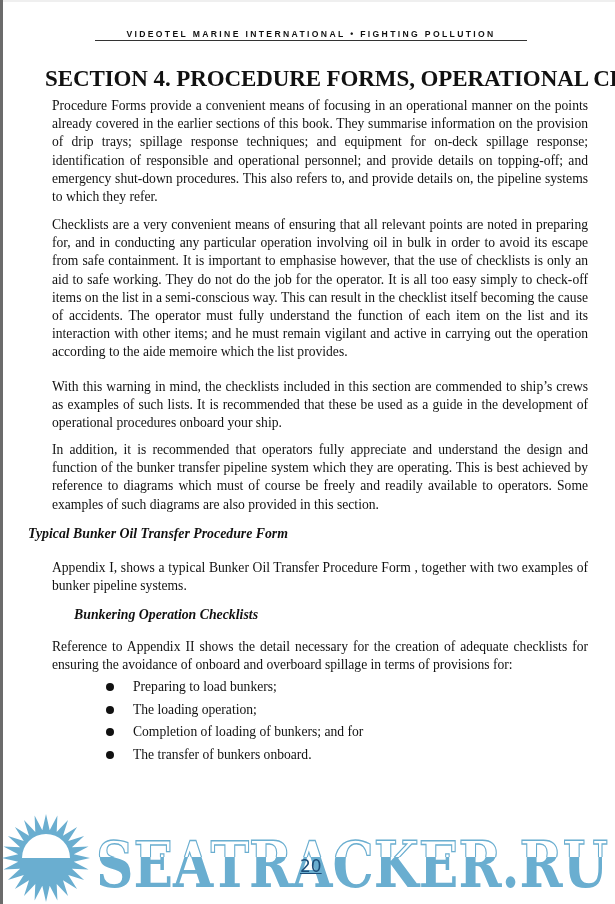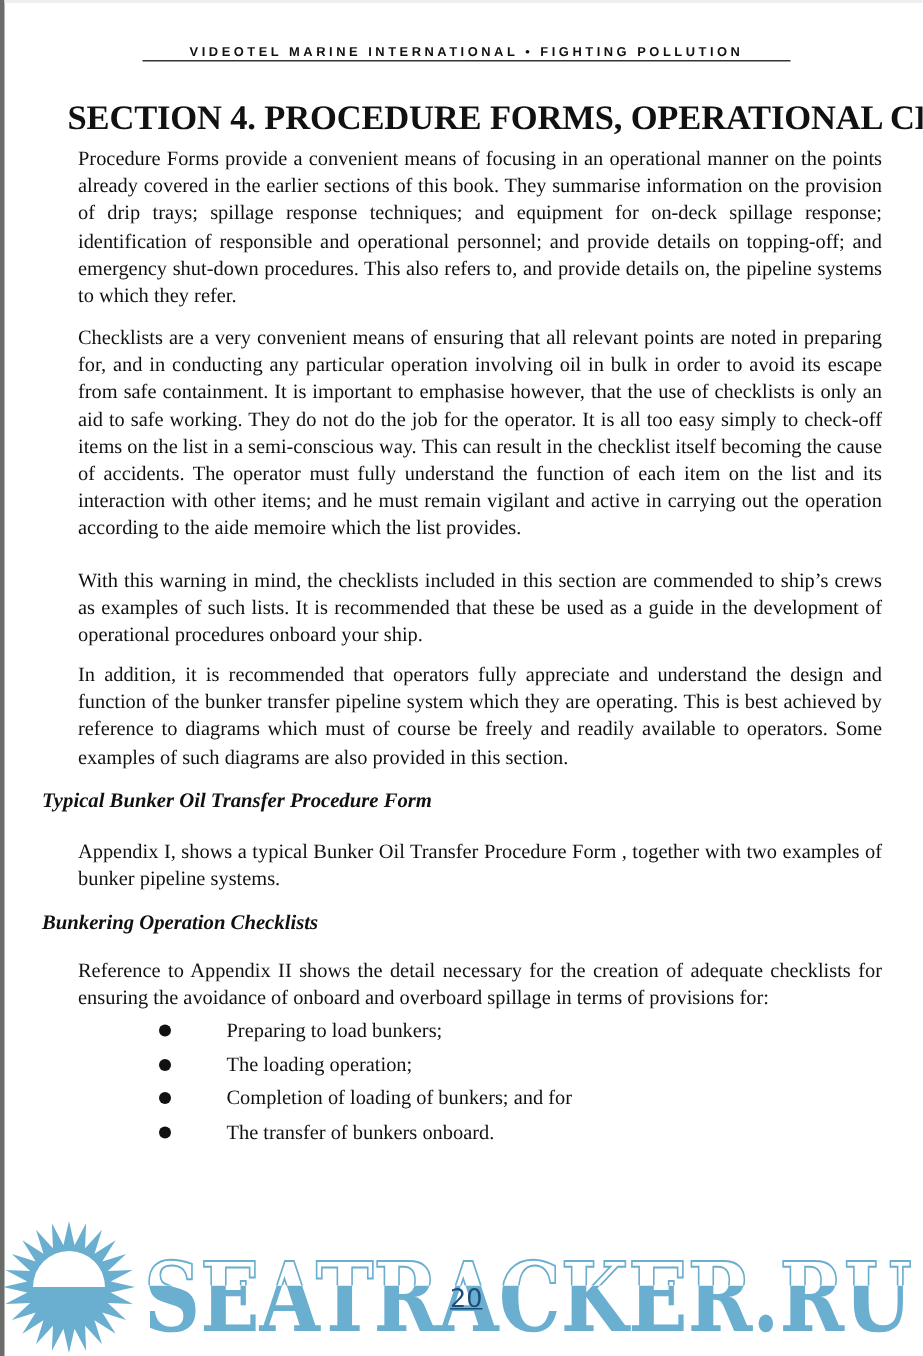--- a/index.html
+++ b/index.html
@@ -28,21 +28,21 @@
       position: absolute; left: 52px; width: 536px;
       font-size: 13.6px; line-height: 18.2px; text-align: justify;
     }
     .subhead {
       position: absolute; left: 28px; font-weight: bold; font-style: italic; font-size: 13.8px;
       white-space: nowrap;
     }
     .bullet-list { position: absolute; left: 103px; top: 678px; margin: 0; padding: 0; list-style: none; }
     .bullet-item { position: relative; height: 22.7px; font-size: 13.6px; line-height: 18px; white-space: nowrap; }
     .bullet-dot { position: absolute; left: 3px; top: 5px; width: 8px; height: 8px; border-radius: 50%; background: #111; }
-    .bullet-text { position: absolute; left: 48px; top: 0; }
+    .bullet-text { position: absolute; left: 30px; top: 0; }
     .watermark { position: absolute; left: 0; top: 810px; width: 615px; height: 94px; }
     .page-number {
       position: absolute; left: 300px; top: 856px; font-family: "DejaVu Sans", sans-serif;
       font-size: 17px; color: #1d4e79; text-decoration: underline;
     }
   </style>
 </head>
 <body>
 
 <div class="left-edge"></div>
@@ -56,21 +56,21 @@
   <div class="section-title">SECTION 4. PROCEDURE FORMS, OPERATIONAL CHECKLISTS</div>
 
   <div class="para" style="top:97px;">Procedure Forms provide a convenient means of focusing in an operational manner on the points already covered in the earlier sections of this book. They summarise information on the provision of drip trays; spillage response techniques; and equipment for on-deck spillage response; identification of responsible and operational personnel; and provide details on topping-off; and emergency shut-down procedures. This also refers to, and provide details on, the pipeline systems to which they refer.</div>
   <div class="para" style="top:216px;">Checklists are a very convenient means of ensuring that all relevant points are noted in preparing for, and in conducting any particular operation involving oil in bulk in order to avoid its escape from safe containment. It is important to emphasise however, that the use of checklists is only an aid to safe working. They do not do the job for the operator. It is all too easy simply to check-off items on the list in a semi-conscious way. This can result in the checklist itself becoming the cause of accidents. The operator must fully understand the function of each item on the list and its interaction with other items; and he must remain vigilant and active in carrying out the operation according to the aide memoire which the list provides.</div>
   <div class="para" style="top:378px;">With this warning in mind, the checklists included in this section are commended to ship’s crews as examples of such lists. It is recommended that these be used as a guide in the development of operational procedures onboard your ship.</div>
   <div class="para" style="top:441px;">In addition, it is recommended that operators fully appreciate and understand the design and function of the bunker transfer pipeline system which they are operating. This is best achieved by reference to diagrams which must of course be freely and readily available to operators. Some examples of such diagrams are also provided in this section.</div>
 
   <div class="subhead" style="top:526px;">Typical Bunker Oil Transfer Procedure Form</div>
   <div class="para" style="top:559px;">Appendix I, shows a typical Bunker Oil Transfer Procedure Form , together with two examples of bunker pipeline systems.</div>
 
-  <div class="subhead" style="top:607px;">Bunkering Operation Checklists</div>
+  <div class="subhead" style="top:607px;margin-left:46px;">Bunkering Operation Checklists</div>
   <div class="para" style="top:638px;">Reference to Appendix II shows the detail necessary for the creation of adequate checklists for ensuring the avoidance of onboard and overboard spillage in terms of provisions for:</div>
 
   <ul class="bullet-list">
     <li class="bullet-item">
       <span class="bullet-dot"></span>
       <span class="bullet-text">Preparing to load bunkers;</span>
     </li>
     <li class="bullet-item">
       <span class="bullet-dot"></span>
       <span class="bullet-text">The loading operation;</span>

